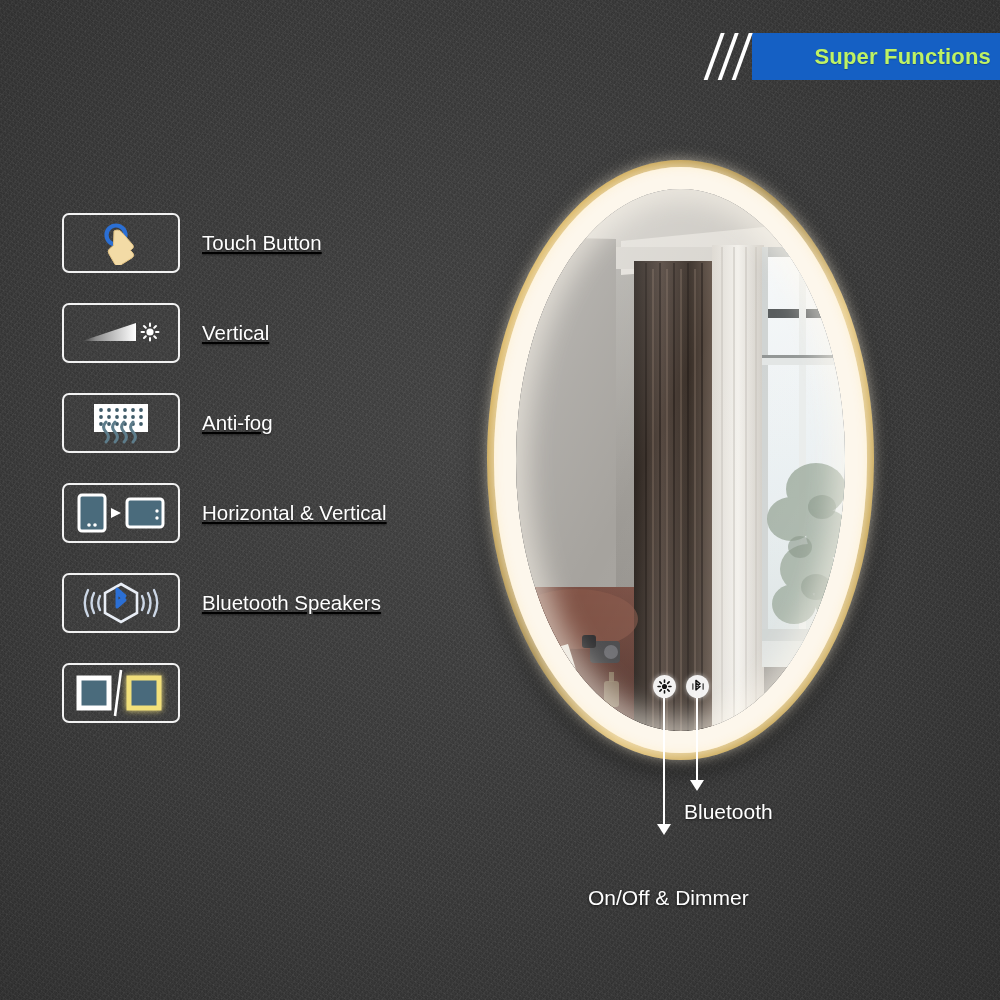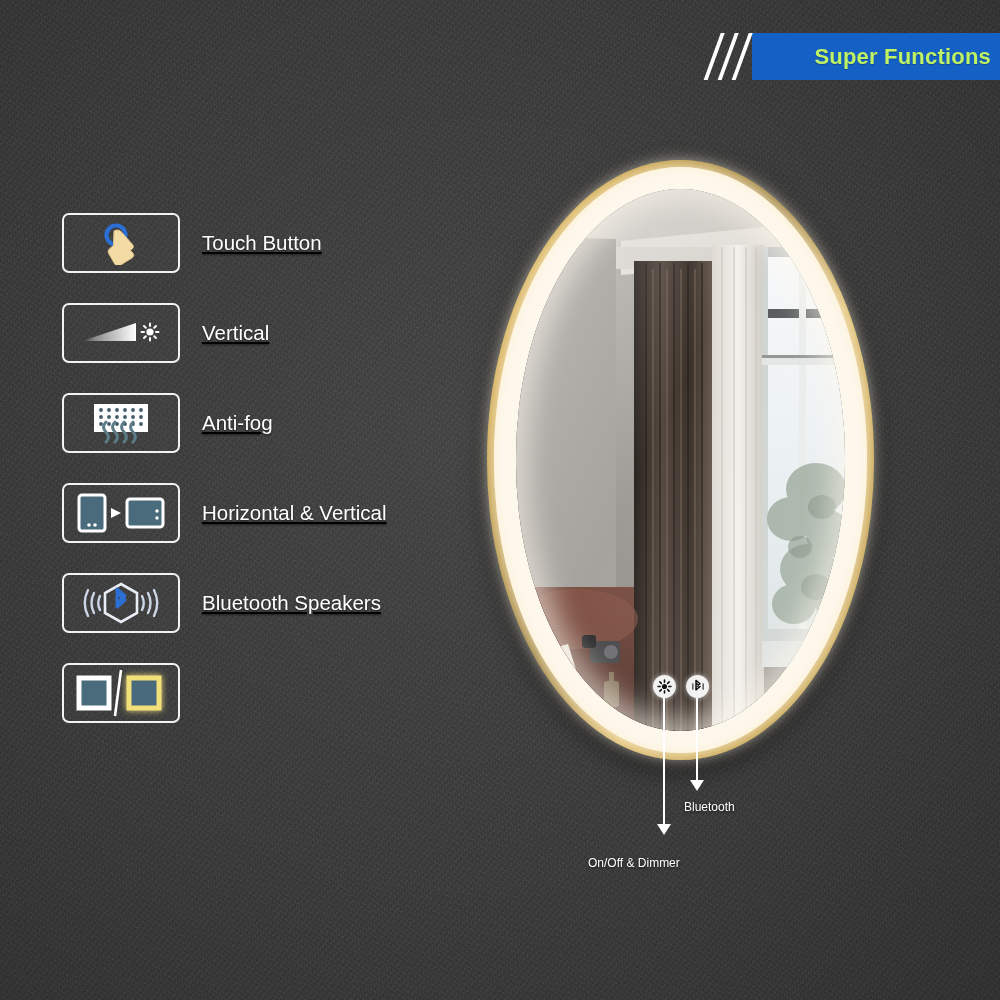--- a/index.html
+++ b/index.html
@@ -89,21 +89,21 @@
     box-shadow:0 0 5px rgba(255,255,255,.6);
   }
   #btn-dimmer{left:653px;top:675px;}
   #btn-bt{left:686px;top:675px;}
 
   
   .lead{position:absolute;background:#fff;width:2px;}
   .arrowhead{position:absolute;width:0;height:0;border-left:7px solid transparent;
     border-right:7px solid transparent;border-top:11px solid #fff;}
   .callout{
-    position:absolute;color:#fff;font-size:12px;white-space:nowrap;
+    position:absolute;color:#fff;font-size:21px;white-space:nowrap;
     text-shadow:0 1px 3px rgba(0,0,0,.7);
   }
 </style>
 </head>
 <body>
 
 <div id="bg">
   <div class="noise"></div>
   <div class="vign"></div>
 </div>
@@ -384,13 +384,13 @@
     </g>
   </svg>
 </div>
 
 <div class="lead" style="left:696px;top:698px;height:84px;"></div>
 <div class="arrowhead" style="left:690px;top:780px;"></div>
 <div class="callout" style="left:684px;top:800px;">Bluetooth</div>
 
 <div class="lead" style="left:663px;top:698px;height:128px;"></div>
 <div class="arrowhead" style="left:657px;top:824px;"></div>
-<div class="callout" style="left:588px;top:856px;">On/Off &amp; Dimmer</div>
+<div class="callout" style="left:588px;top:886px;">On/Off &amp; Dimmer</div>
 
 </body></html>

